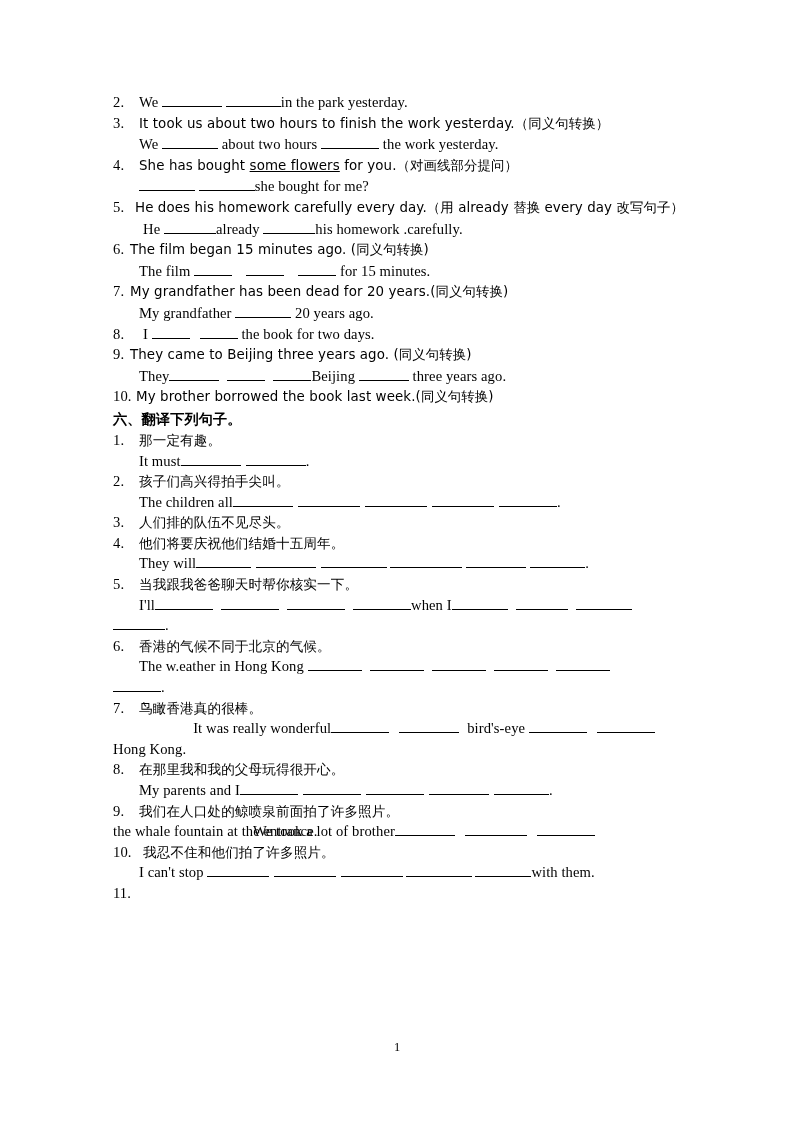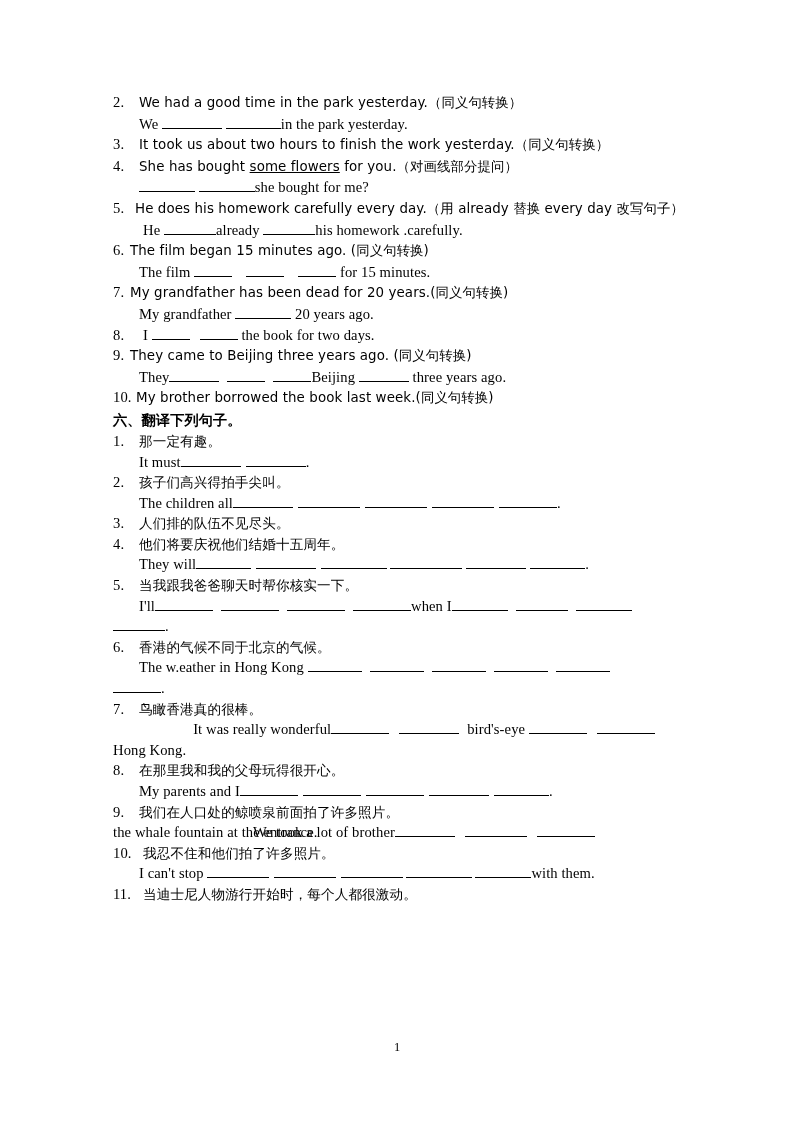--- a/index.html
+++ b/index.html
@@ -92,29 +92,31 @@
   }
 </style>
 </head>
 <body>
 
 <div class="page">
   <div class="content">
 
     <div class="ln q">
       <span class="num">2.</span>
-      <span class="cnq">We had a good time in the park yesterday.（同义句转换）</span>
     </div>
     <div class="ln a">
       <span>We </span><span class="bl" style="width:60px"></span><span> </span><span class="bl" style="width:55px"></span><span>in the park yesterday.</span>
     </div>
 
     <div class="ln q">
       <span class="num">3.</span>
       <span class="cnq">It took us about two hours to finish the work yesterday.（同义句转换）</span>
+    </div>
+    <div class="ln a">
+      <span>We </span><span class="bl" style="width:56px"></span><span> about two hours </span><span class="bl" style="width:58px"></span><span> the work yesterday.</span>
     </div>
 
     <div class="ln q">
       <span class="num">4.</span>
       <span class="cnq">She has bought </span><span class="cnq u">some flowers</span><span class="cnq"> for you.（对画线部分提问）</span>
     </div>
     <div class="ln a">
       <span class="bl" style="width:56px"></span><span> </span><span class="bl" style="width:56px"></span><span>she bought for me?</span>
     </div>
 
@@ -249,19 +251,18 @@
     <div class="ln q" style="padding-left:30px">
       <span class="num">10.</span>
       <span class="cn">我忍不住和他们拍了许多照片。</span>
     </div>
     <div class="ln a">
       <span>I can't stop </span><span class="bl" style="width:62px"></span><span class="sp" style="width:5px"></span><span class="bl" style="width:62px"></span><span class="sp" style="width:5px"></span><span class="bl" style="width:62px"></span><span class="sp" style="width:3px"></span><span class="bl" style="width:66px"></span><span class="sp" style="width:3px"></span><span class="bl" style="width:56px"></span><span>with them.</span>
     </div>
 
     <div class="ln q" style="padding-left:30px">
       <span class="num">11.</span>
-      <span class="cn">当迪士尼人物游行开始时，每个人都很激动。</span>
     </div>
 
   </div>
 
   <div class="pgnum">1</div>
 </div>
 
 </body></html>

